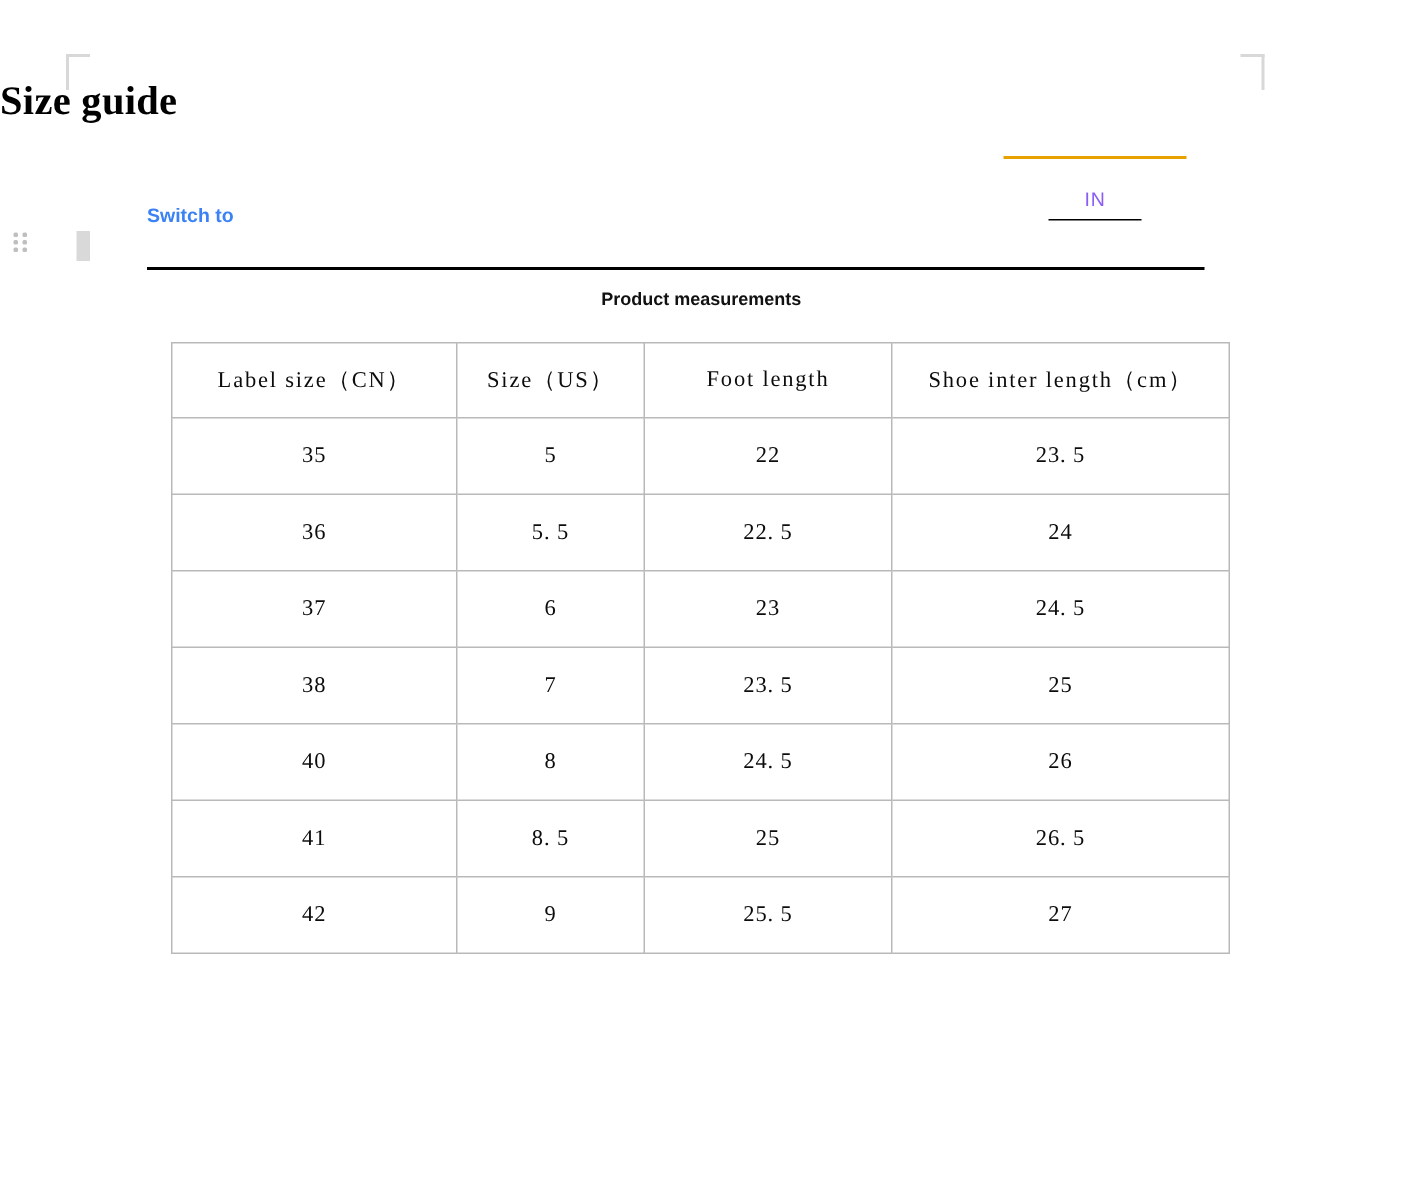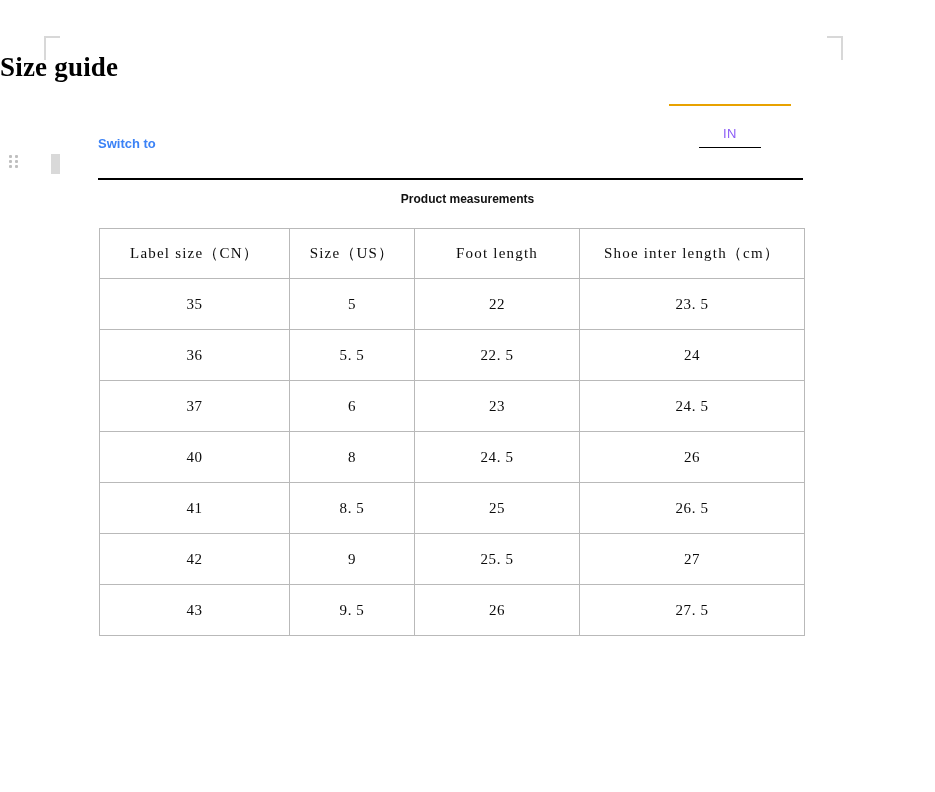--- a/index.html
+++ b/index.html
@@ -145,21 +145,21 @@
     width: 935px;
     text-align: center;
     font-family: "Liberation Sans", sans-serif;
     font-size: 12px;
     font-weight: bold;
     color: #111111;
   }
 
   table.size-table {
     position: absolute;
-    left: 99px;
+    left: 114px;
     top: 228px;
     width: 705px;
     border-collapse: collapse;
     table-layout: fixed;
   }
   table.size-table th,
   table.size-table td {
     border: 1px solid #b9b9b9;
     text-align: center;
     font-family: "Liberation Serif", serif;
@@ -241,39 +241,39 @@
         <td>22. 5</td>
         <td>24</td>
       </tr>
       <tr>
         <td>37</td>
         <td>6</td>
         <td>23</td>
         <td>24. 5</td>
       </tr>
       <tr>
+        <td>38</td>
+        <td>7</td>
+        <td>23. 5</td>
+        <td>25</td>
+      </tr>
+      <tr>
         <td>40</td>
         <td>8</td>
         <td>24. 5</td>
         <td>26</td>
       </tr>
       <tr>
         <td>41</td>
         <td>8. 5</td>
         <td>25</td>
         <td>26. 5</td>
       </tr>
       <tr>
         <td>42</td>
         <td>9</td>
         <td>25. 5</td>
         <td>27</td>
       </tr>
-      <tr>
-        <td>43</td>
-        <td>9. 5</td>
-        <td>26</td>
-        <td>27. 5</td>
-      </tr>
     </tbody>
   </table>
 
 </div>
 
 </body></html>

